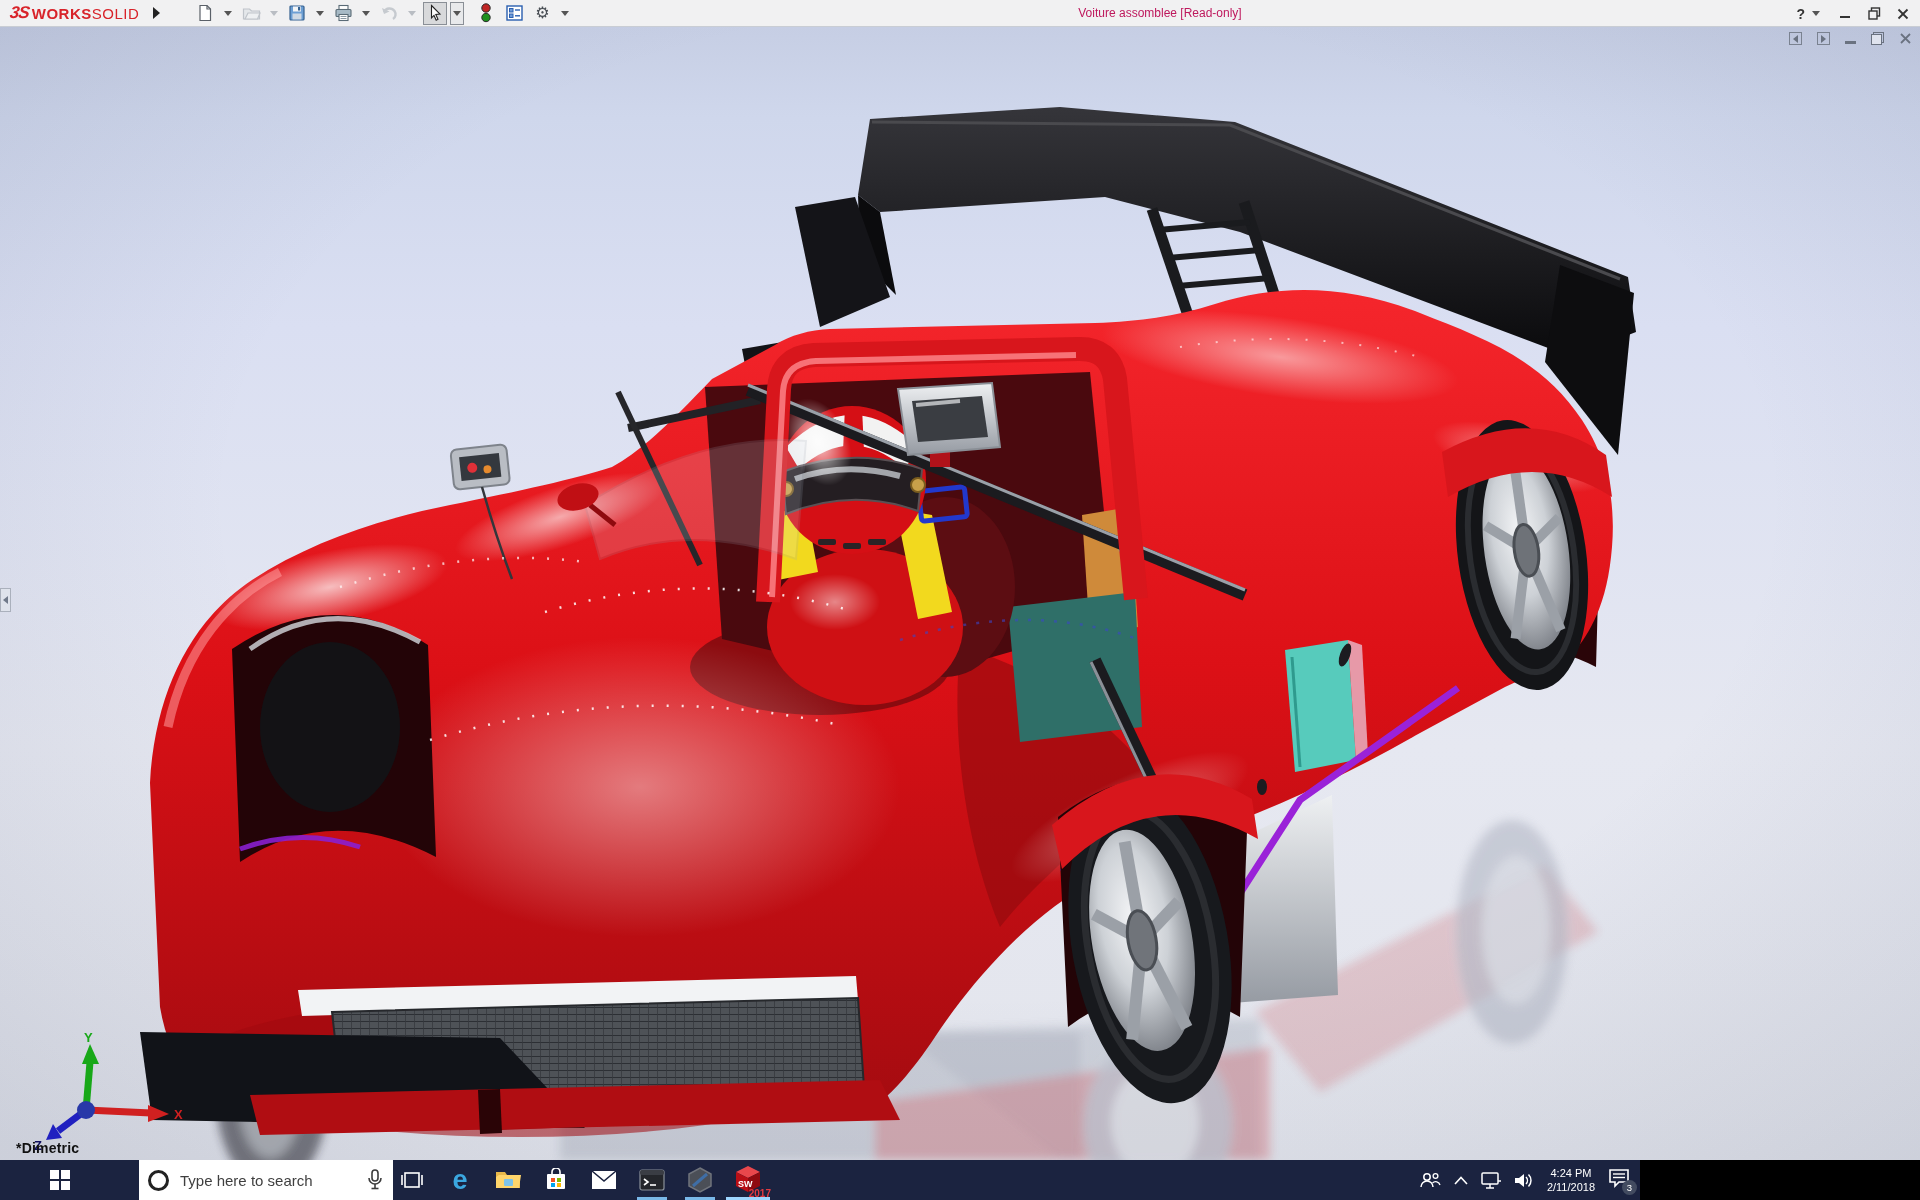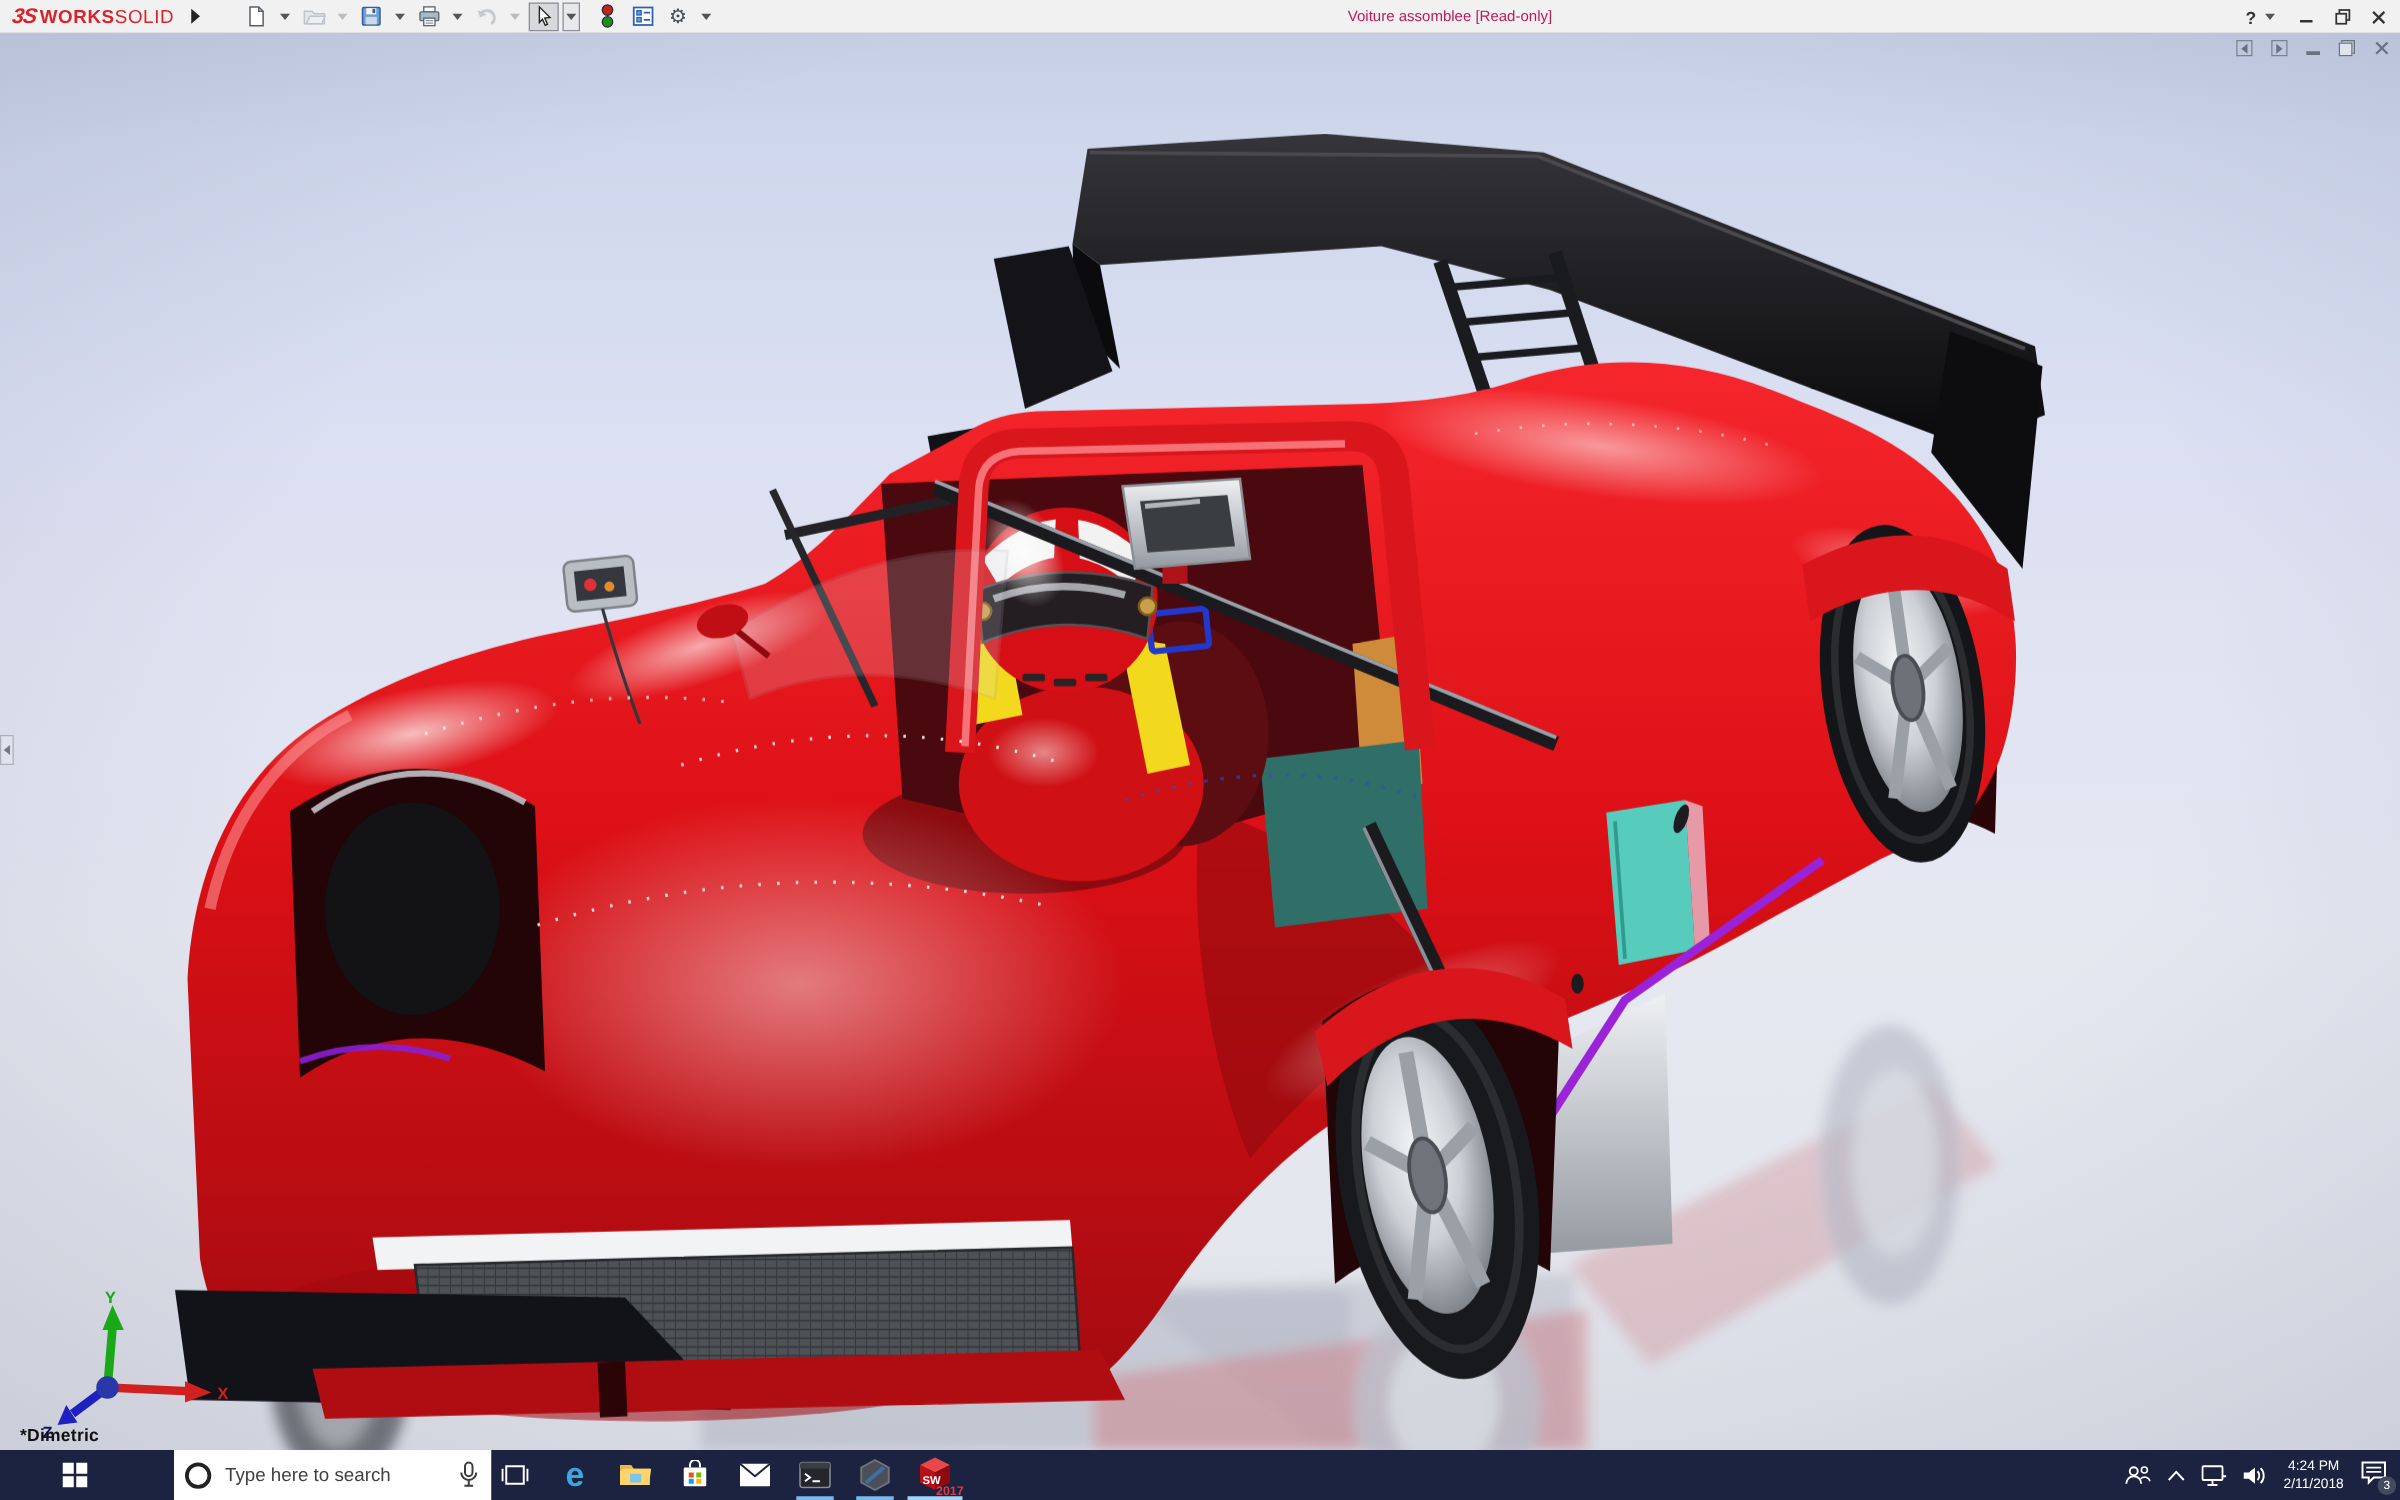--- a/index.html
+++ b/index.html
@@ -44,21 +44,21 @@
   .doc-restore { position:relative; width:13px; height:13px; }
   .doc-restore::before { content:""; position:absolute; right:0; top:0; width:9px; height:9px; border:1.5px solid #6a7280; }
   .doc-restore::after { content:""; position:absolute; left:0; bottom:0; width:9px; height:9px; border:1.5px solid #6a7280; background:#dfe3ee; }
   .pane-tab { position:absolute; left:0; top:561px; width:11px; height:24px; background:#dfe3ec; border:1px solid #aab0bc;
     display:flex; align-items:center; justify-content:center; }
   .pane-tab .tri-l { border-right-color:#70798a; }
   .view-label { position:absolute; left:16px; top:1113px; font-size:14px; font-weight:700; color:#111; letter-spacing:.2px; }
   .triad { position:absolute; left:26px; top:1005px; }
 
   
-  .taskbar { position:absolute; left:0; bottom:0; width:1920px; height:40px; background:var(--taskbar-bg); }
+  .taskbar { position:absolute; left:0; bottom:0; width:1640px; height:40px; background:var(--taskbar-bg); }
   .start-btn { position:absolute; left:36px; top:0; width:48px; height:40px; display:flex; align-items:center; justify-content:center; }
   .search-box { position:absolute; left:139px; top:0; width:254px; height:40px; background:#fff;
     display:flex; align-items:center; padding-left:9px; }
   .cortana-ring { width:21px; height:21px; border:3px solid #222; border-radius:50%; flex:none; }
   .search-ph { margin-left:11px; font-size:15px; color:var(--search-text); white-space:nowrap; }
   .mic { margin-left:auto; margin-right:10px; flex:none; }
   .tb-apps { position:absolute; left:388px; top:0; display:flex; }
   .tb-btn { width:48px; height:40px; display:flex; align-items:center; justify-content:center; position:relative; }
   .openline { position:absolute; bottom:0; left:50%; transform:translateX(-50%); height:3px; width:30px; background:var(--underline-blue); }
   .openline.active { width:44px; background:#9ed6ff; }

